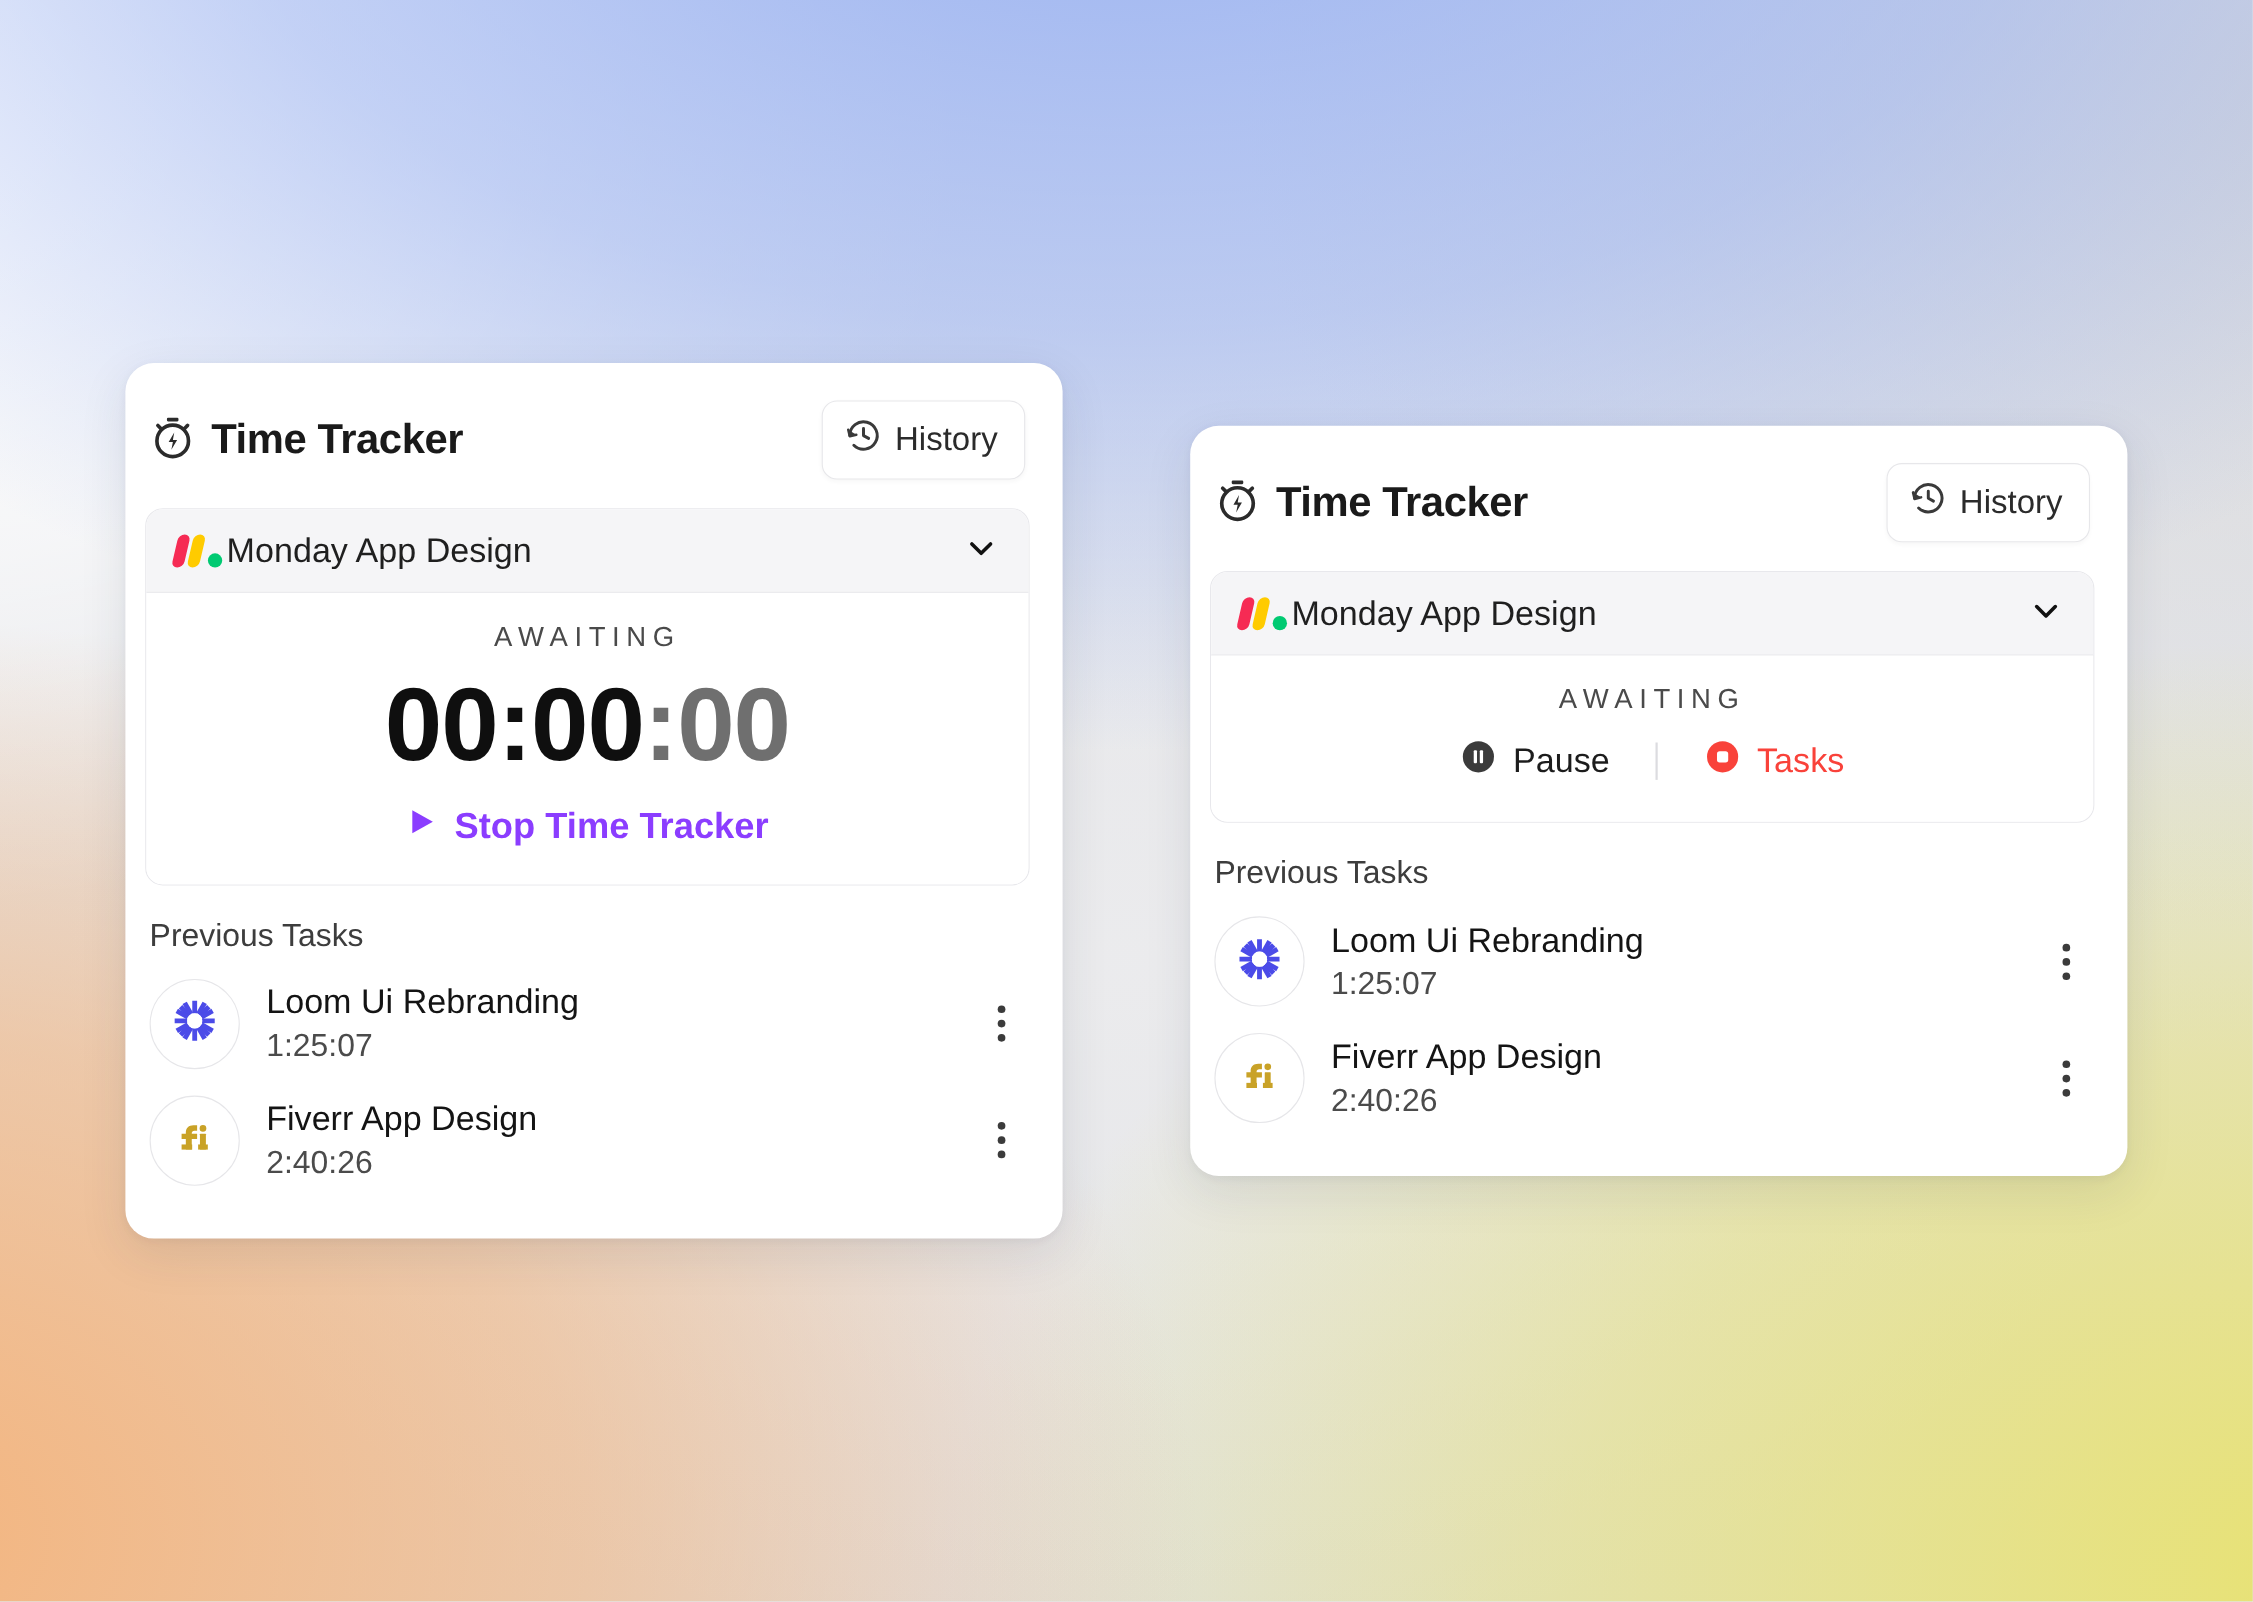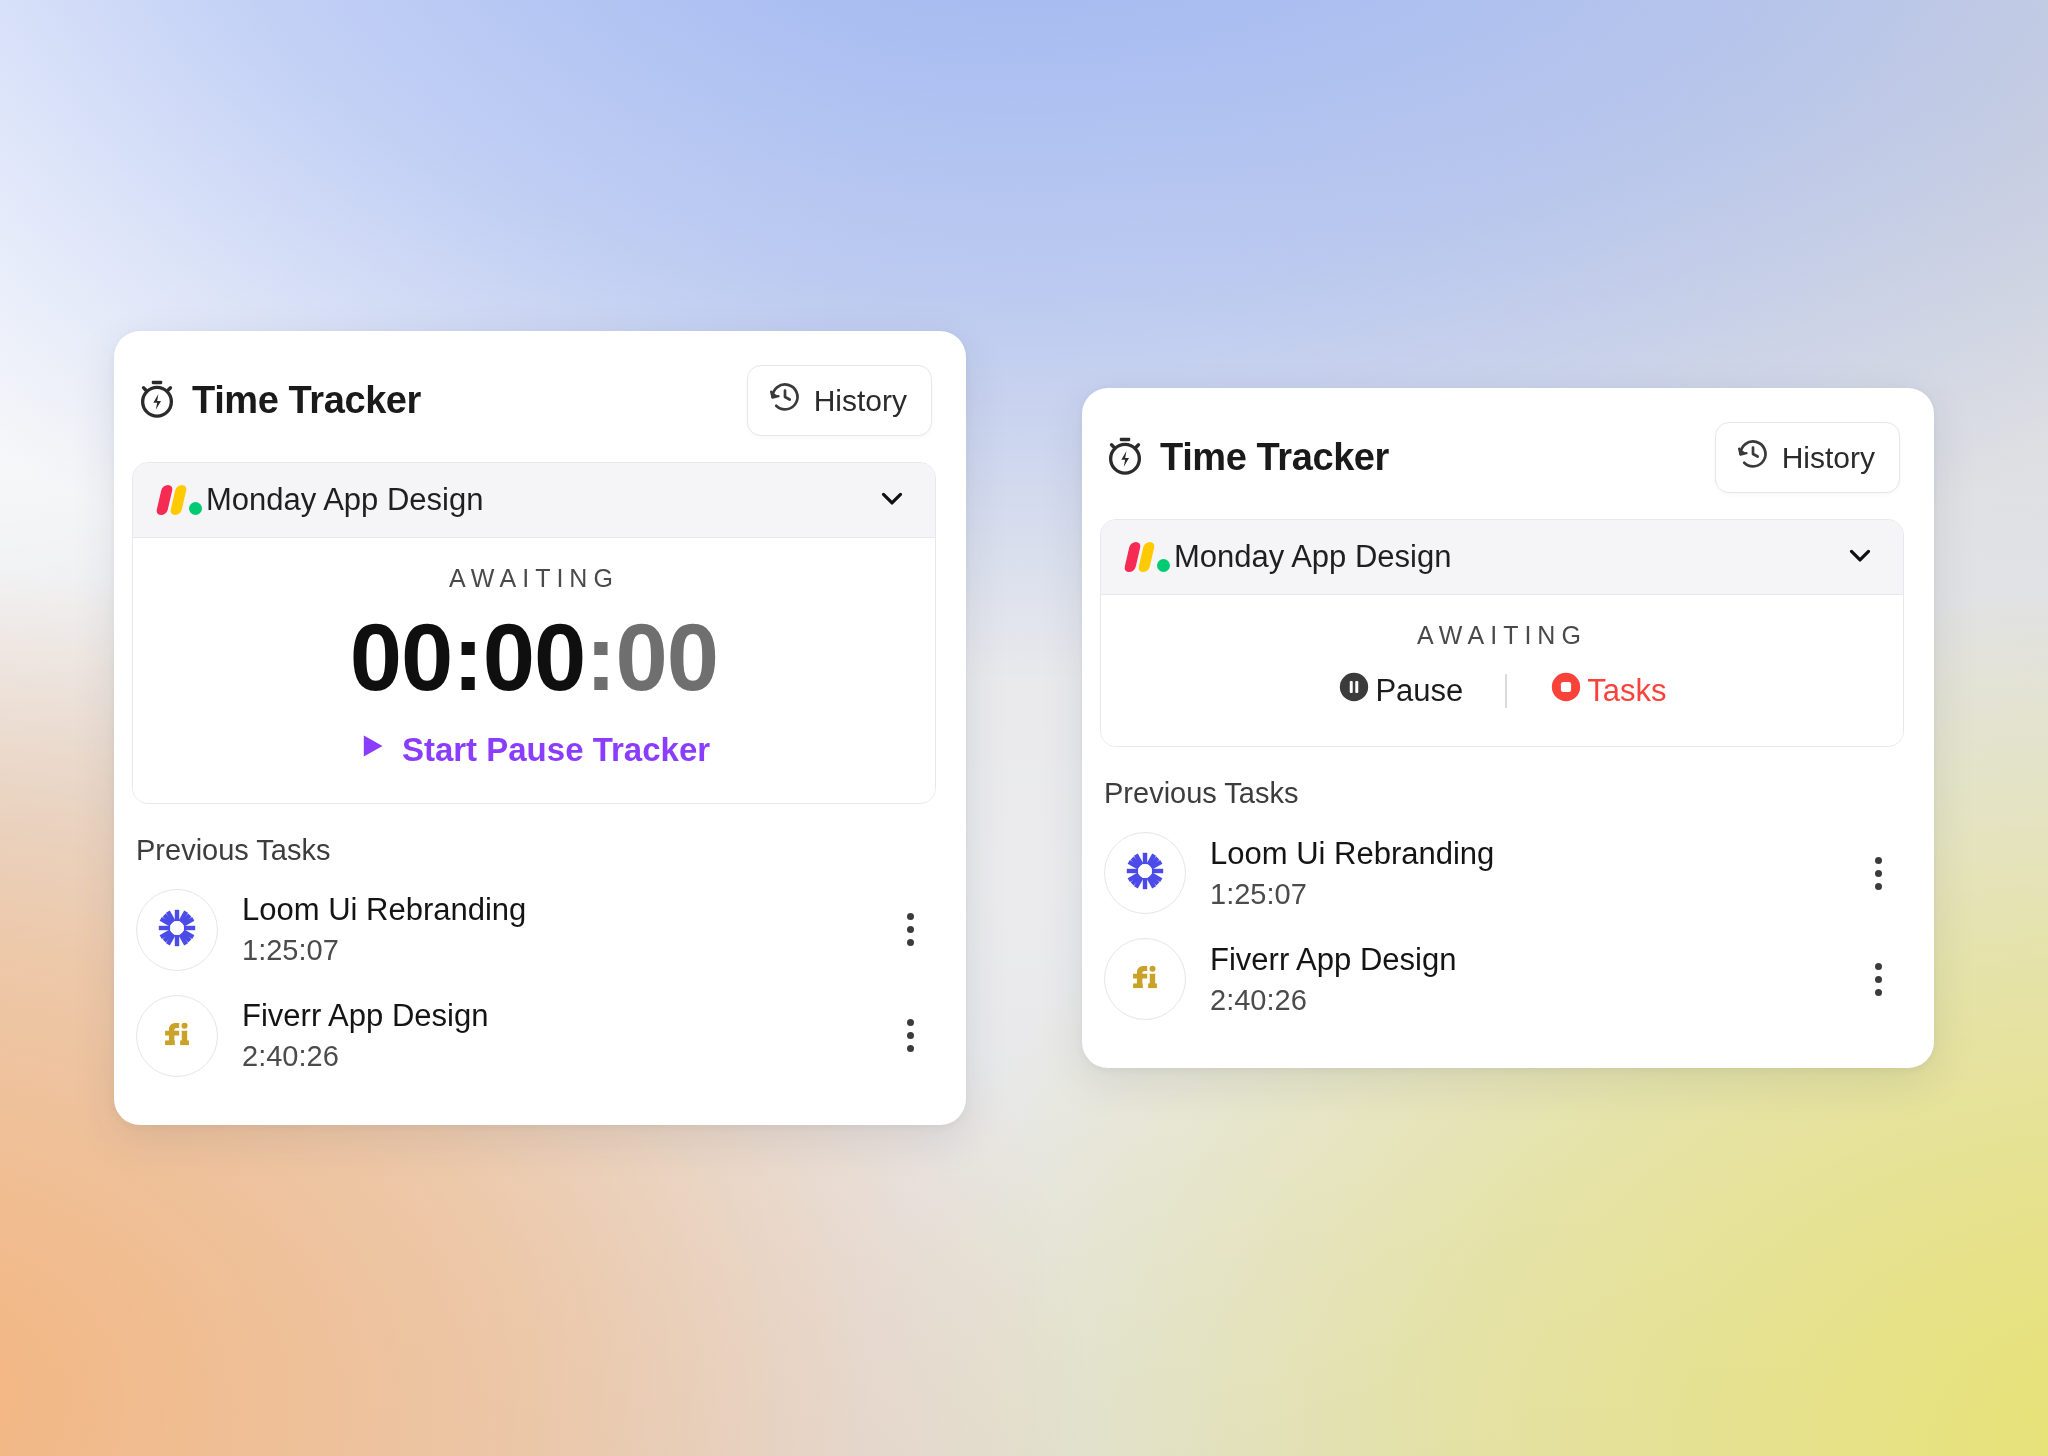--- a/index.html
+++ b/index.html
@@ -152,21 +152,21 @@
     cursor: pointer;
     font-size: 33px;
     font-weight: bold;
     color: #8B3DFF;
     padding: 4px 10px;
   }
 
   .ctrl-btn {
     display: flex;
     align-items: center;
-    gap: 4px;
+    gap: 14px;
     background: transparent;
     border: none;
     cursor: pointer;
     font-size: 31px;
     padding: 4px 8px;
   }
   .ctrl-pause { color: #1c1c1c; }
   .ctrl-stop  { color: #F9423A; font-weight: normal; }
 
   .divider-v {
@@ -295,21 +295,21 @@
         <div class="status">AWAITING</div>
         <div class="timer"><span>00</span><span>:</span><span>00</span><span class="secs">:</span><span class="secs">00</span></div>
 
         <div class="controls">
           <button class="start-btn">
             <span>
               <svg width="28" height="30" viewBox="0 0 24 24">
                   <polygon points="5,3 21,12 5,21" fill="#8B3DFF"></polygon>
                 </svg>
             </span>
-            <span>Start Pause Tracker</span>
+            <span>Stop Time Tracker</span>
           </button>
         </div>
       </div>
     </div>
 
     <div class="section-label">Previous Tasks</div>
 
     <div class="task">
       <span class="avatar">
         <span>

